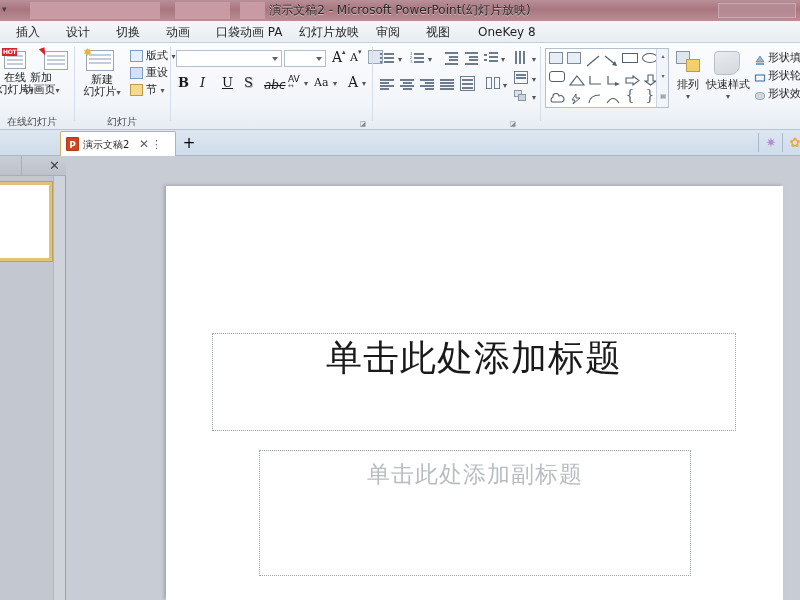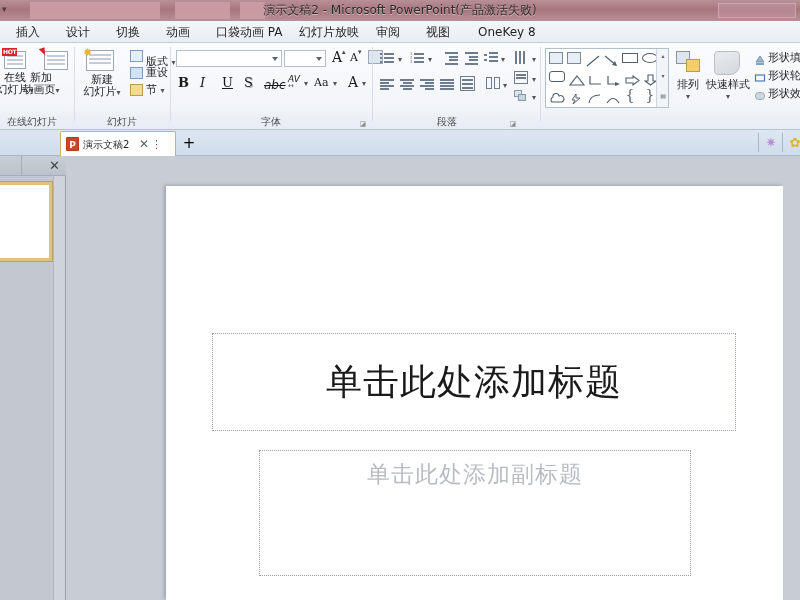--- a/index.html
+++ b/index.html
@@ -233,21 +233,21 @@
     background: #c8ccd4;
   }
   .slide {
     position: absolute; left: 99px; top: 30px; width: 617px; height: 414px;
     background: #ffffff;
     box-shadow: -2px -1px 3px rgba(90,95,105,0.35);
   }
   .ph {
     position: absolute;
     border: 1px dotted #9aa0a8;
-    display: flex; align-items: center; justify-content: center;
+    display: flex; align-items: flex-start; justify-content: center;
   }
   .ph-title {
     left: 46px; top: 147px; width: 524px; height: 98px;
   }
   .ph-title .txt {
     font-family: "DejaVu Serif", "Liberation Serif", serif;
     font-size: 36px; color: #1a1a1a; white-space: nowrap;
     letter-spacing: 1px;
   }
   .ph-sub {
@@ -263,21 +263,21 @@
 </head>
 <body>
 
 <div id="app">
 
   <div class="titlebar">
     <div class="tb-smear" style="left:30px;width:130px;"></div>
     <div class="tb-smear" style="left:175px;width:55px;"></div>
     <div class="tb-smear" style="left:240px;width:25px;"></div>
     <div class="tb-qat">▾</div>
-    <div class="tb-title">演示文稿2  -  Microsoft PowerPoint(产品激活失败)</div>
+    <div class="tb-title">演示文稿2  -  Microsoft PowerPoint(幻灯片放映)</div>
     <div class="tb-winbtns"></div>
   </div>
 
   <div class="tabsrow">
     <div class="tab" style="left:14px">插入</div>
     <div class="tab" style="left:64px">设计</div>
     <div class="tab" style="left:114px">切换</div>
     <div class="tab" style="left:164px">动画</div>
     <div class="tab" style="left:214px">口袋动画 PA</div>
     <div class="tab" style="left:297px">幻灯片放映</div>
@@ -308,21 +308,21 @@
     <div class="grp-sep" style="left:74px;"></div>
 
     <div class="grp" style="left:76px;width:92px;">
       <div class="ic ic-slide" style="left:10px;top:7px;width:28px;height:21px;"></div>
       <div class="star" style="left:7px;top:5px;">✹</div>
       <div class="bigbtn" style="left:-2px;top:31px;width:56px;">
         <span class="cap">新建</span>
         <span class="cap"><span>幻灯片</span><span class="dd">▾</span></span>
       </div>
       <div class="ic" style="left:54px;top:7px;width:13px;height:12px;background:#e3effa;border:1px solid #7f9cc0;"></div>
-      <div class="smallbtn" style="left:70px;top:12px;"><span>版式</span> <span class="dd">▾</span></div>
+      <div class="smallbtn" style="left:70px;top:6px;"><span>版式</span> <span class="dd">▾</span></div>
       <div class="ic" style="left:54px;top:24px;width:13px;height:12px;background:#cfe3f6;border:1px solid #7f9cc0;"></div>
       <div class="smallbtn" style="left:70px;top:23px;">重设</div>
       <div class="ic" style="left:54px;top:41px;width:13px;height:12px;background:#f5d98d;border:1px solid #b99a4f;"></div>
       <div class="smallbtn" style="left:70px;top:40px;"><span>节</span> <span class="dd">▾</span></div>
       <div class="grp-label">幻灯片</div>
     </div>
     <div class="grp-sep" style="left:170px;"></div>
 
     <div class="grp" style="left:172px;width:198px;">
       <div class="combo" style="left:4px;top:7px;width:106px;">
@@ -335,29 +335,28 @@
       <div class="fglyph-s" style="left:170px;top:5px;font-size:7px;color:#444;">▴</div>
       <div class="fglyph" style="left:178px;top:8px;font-size:11px;">A</div>
       <div class="fglyph-s" style="left:186px;top:5px;font-size:7px;color:#444;">▾</div>
       <div class="ic" style="left:196px;top:7px;width:15px;height:14px;background:#dfe6ef;border:1px solid #9aa7b6;"></div>
 
       <div class="fglyph" style="left:6px;top:32px;font-weight:bold;font-size:13px;">B</div>
       <div class="fglyph" style="left:28px;top:32px;font-style:italic;font-size:13px;">I</div>
       <div class="fglyph" style="left:50px;top:32px;text-decoration:underline;font-size:13px;">U</div>
       <div class="fglyph" style="left:72px;top:32px;font-size:13px;text-shadow:1px 1px 0 #b0b0b0;">S</div>
       <div class="fglyph-s" style="left:92px;top:35px;text-decoration:line-through;font-size:12px;font-style:italic;">abc</div>
-      <div class="fglyph-s" style="left:116px;top:31px;font-size:9px;font-style:italic;">AV</div>
+      <div class="fglyph-s" style="left:116px;top:31px;font-size:9px;">AV</div>
       <div class="fglyph-s" style="left:116px;top:39px;font-size:7px;color:#555;">↔</div>
       <div class="dd" style="position:absolute;left:132px;top:36px;">▾</div>
       <div class="fglyph-s" style="left:142px;top:33px;font-size:11px;font-family:'DejaVu Serif',serif;">Aa</div>
       <div class="dd" style="position:absolute;left:161px;top:36px;">▾</div>
       <div class="fglyph" style="left:176px;top:31px;font-size:14px;">A</div>
       <div class="dd" style="position:absolute;left:190px;top:36px;">▾</div>
 
-      <div class="grp-label">字体</div>
       <div style="position:absolute;right:4px;bottom:2px;font-size:7px;color:#8a8a8a;">◪</div>
     </div>
     <div class="grp-sep" style="left:372px;"></div>
 
     <div class="grp" style="left:374px;width:146px;">
 
       <div class="pbtn" style="left:6px;top:8px;">
         <div class="bul" style="left:0;top:2px;"></div>
           <div class="ln" style="left:4px;top:2px;width:10px;"></div>
         <div class="bul" style="left:0;top:6px;"></div>
@@ -426,21 +425,20 @@
         <div class="ln" style="left:2px;top:7px;width:11px;"></div>
         <div class="ln" style="left:2px;top:11px;width:11px;"></div>
       </div>
       <div class="pbtn" style="left:112px;top:34px;">
         <div style="position:absolute;left:0;top:0;width:6px;height:12px;border:1px solid #6f7c8b;"></div>
         <div style="position:absolute;left:8px;top:0;width:6px;height:12px;border:1px solid #6f7c8b;"></div>
       </div>
       <div class="dd" style="position:absolute;left:129px;top:38px;">▾</div>
 
       <div class="pbtn" style="left:-32px;top:8px;"></div>
-      <div class="grp-label">段落</div>
       <div style="position:absolute;right:4px;bottom:2px;font-size:7px;color:#8a8a8a;">◪</div>
     </div>
 
     <div class="grp" style="left:512px;width:32px;">
       <div class="pbtn" style="left:2px;top:8px;">
         <div class="ln" style="left:1px;top:0;width:1.5px;height:13px;"></div>
         <div class="ln" style="left:5px;top:0;width:1.5px;height:13px;"></div>
         <div class="ln" style="left:9px;top:0;width:1.5px;height:13px;"></div>
       </div>
       <div class="dd" style="position:absolute;left:20px;top:12px;">▾</div>

